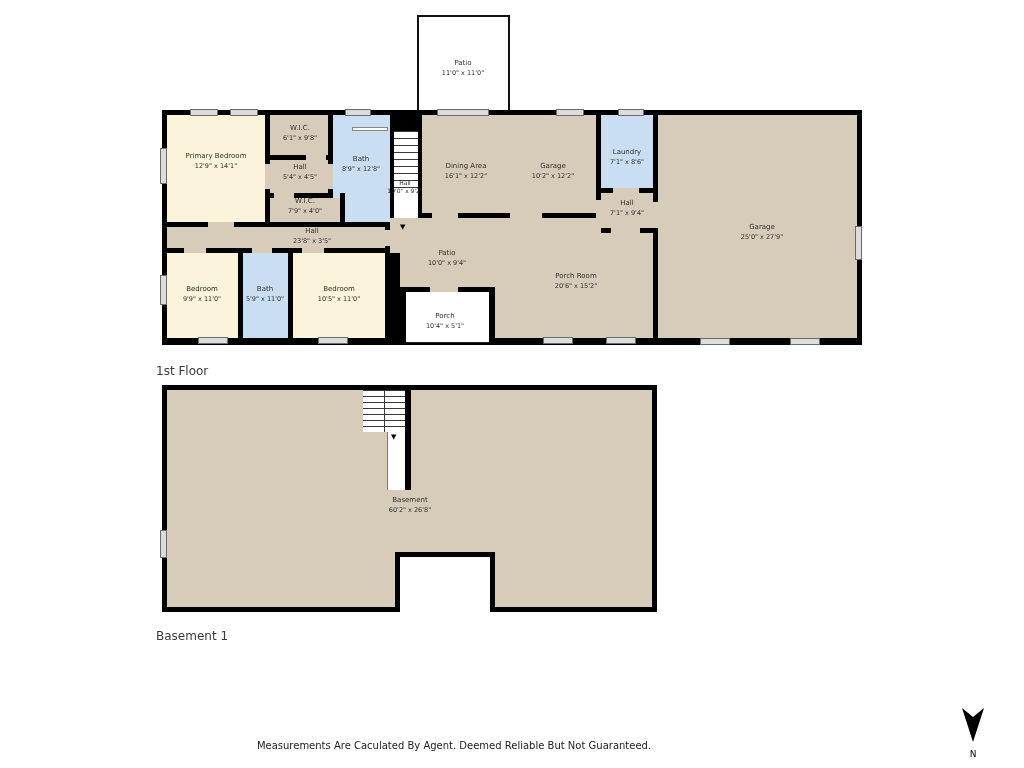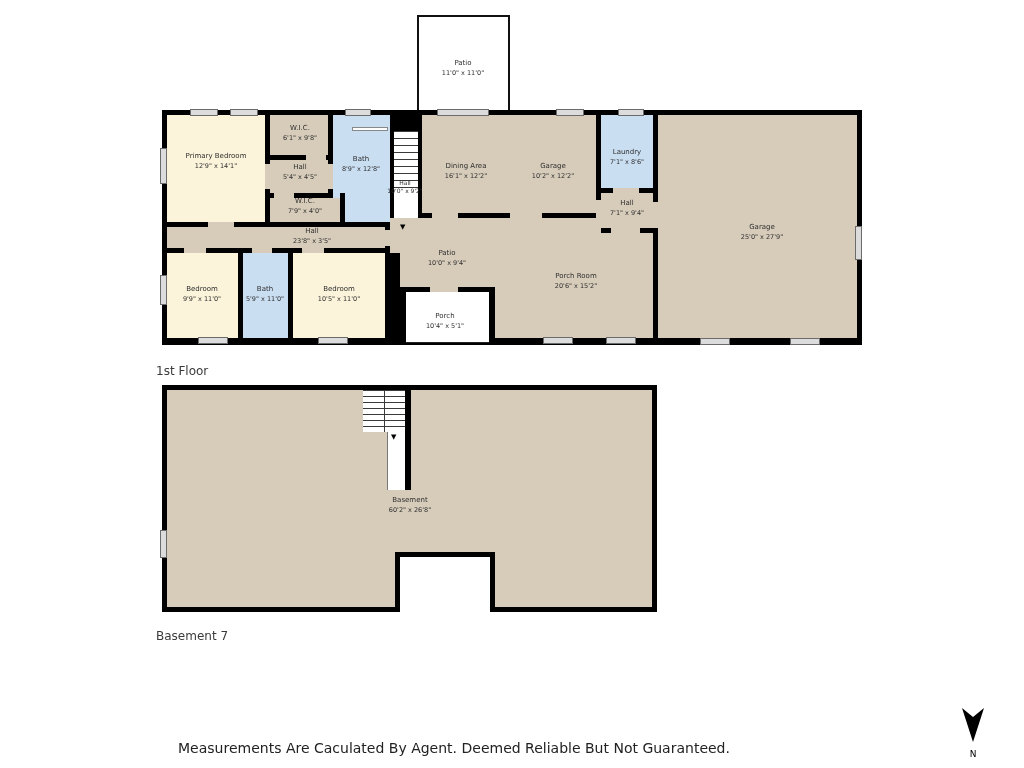--- a/index.html
+++ b/index.html
@@ -16,21 +16,21 @@
   .wall{position:absolute;background:#000;}
   .lbl{position:absolute;transform:translate(-50%,-50%);text-align:center;
        display:flex;flex-direction:column;align-items:center;white-space:nowrap;
        font-size:7px;line-height:1.4;color:#2e2e2e;}
   .lbl .dm{font-size:6.5px;}
   .treads{position:absolute;background:repeating-linear-gradient(to bottom,#3a3a3a 0,#3a3a3a 1px,#fff 1px,#fff 7px);}
   .treads-b{position:absolute;background:repeating-linear-gradient(to bottom,#3a3a3a 0,#3a3a3a 1px,#fff 1px,#fff 6px);}
   .rail{position:absolute;border-left:1px solid #3a3a3a;}
   .down-arrow{position:absolute;font-size:7px;color:#000;line-height:1;}
   .caption{position:absolute;font-size:12px;color:#3a3a3a;}
-  .footer{position:absolute;left:0;top:740px;width:908px;text-align:center;font-size:14px;color:#222;}
+  .footer{position:absolute;left:0;top:740px;width:908px;text-align:center;font-size:10px;color:#222;}
   .compass{position:absolute;left:958px;top:706px;width:30px;text-align:center;}
   .compass .n{font-size:9px;color:#000;display:block;margin-top:1px;}
   .fixture{position:absolute;background:#fff;border:1px solid #888;box-sizing:border-box;}
 </style>
 </head>
 <body>
 
 <div id="page">
 
   <div class="abs white" style="left:417px;top:15px;width:93px;height:97px;border:2px solid #111;"></div>
@@ -185,21 +185,21 @@
   <div class="lbl" style="left:445px;top:321px">
       <span class="nm">Porch</span>
       <span class="dm">10'4" x 5'1"</span>
     </div>
   <div class="lbl" style="left:410px;top:505px">
       <span class="nm">Basement</span>
       <span class="dm">60'2" x 26'8"</span>
     </div>
 
   <div class="caption" style="left:156px;top:364px">1st Floor</div>
-  <div class="caption" style="left:156px;top:629px">Basement 7</div>
+  <div class="caption" style="left:156px;top:629px">Basement 1</div>
   <div class="footer">Measurements Are Caculated By Agent. Deemed Reliable But Not Guaranteed.</div>
 
   <div class="compass">
     <svg width="26" height="38" viewBox="0 0 26 38">
       <polygon points="2,2 13,36 24,2 13,11" fill="#000"></polygon>
     </svg>
     <span class="n">N</span>
   </div>
 
 </div>

